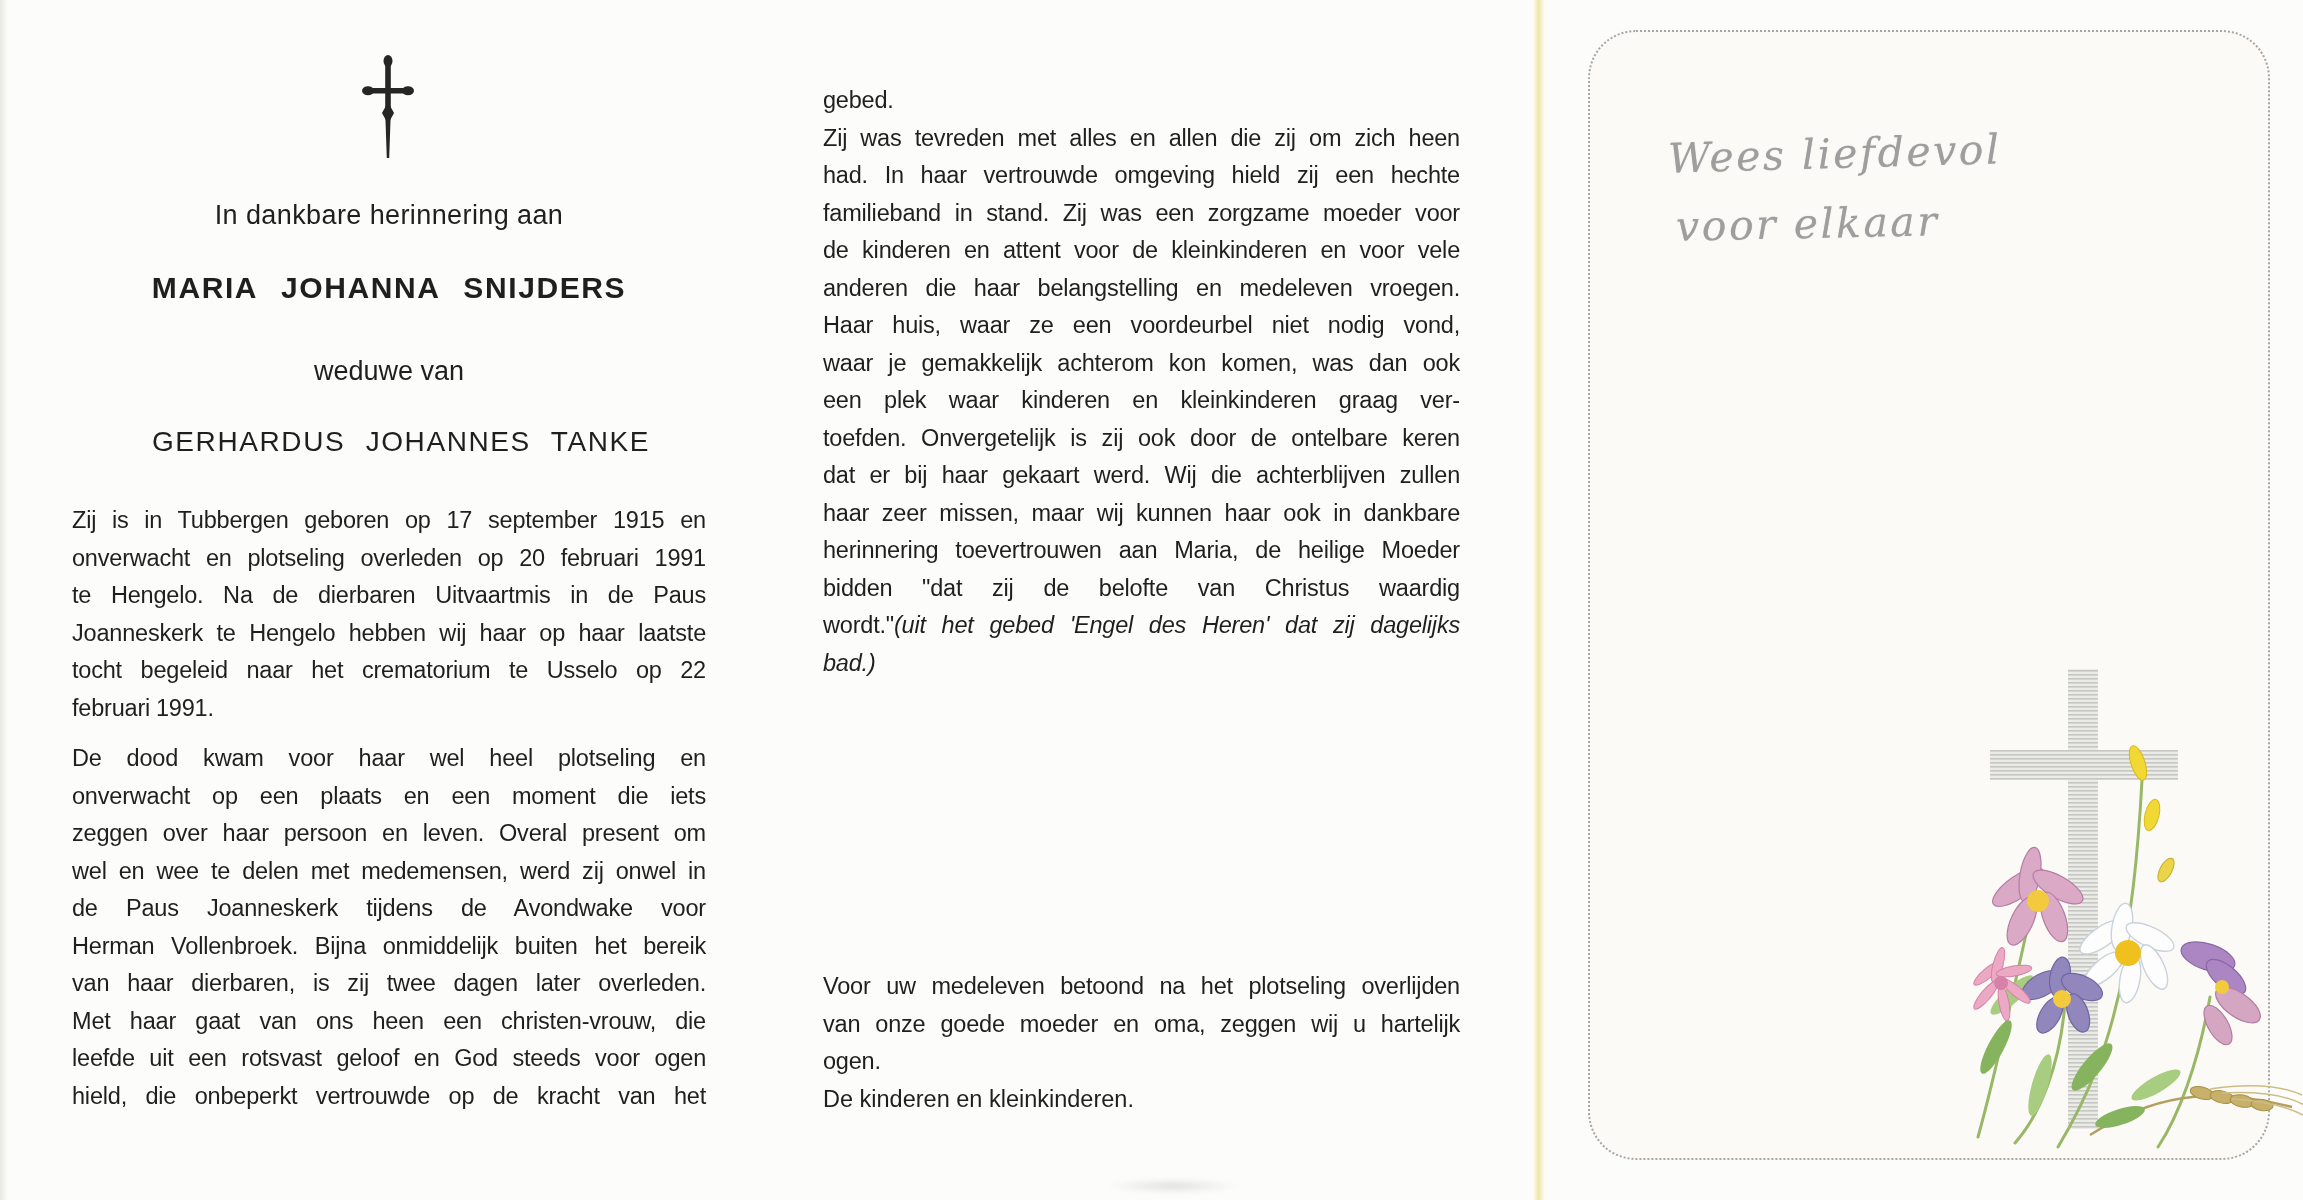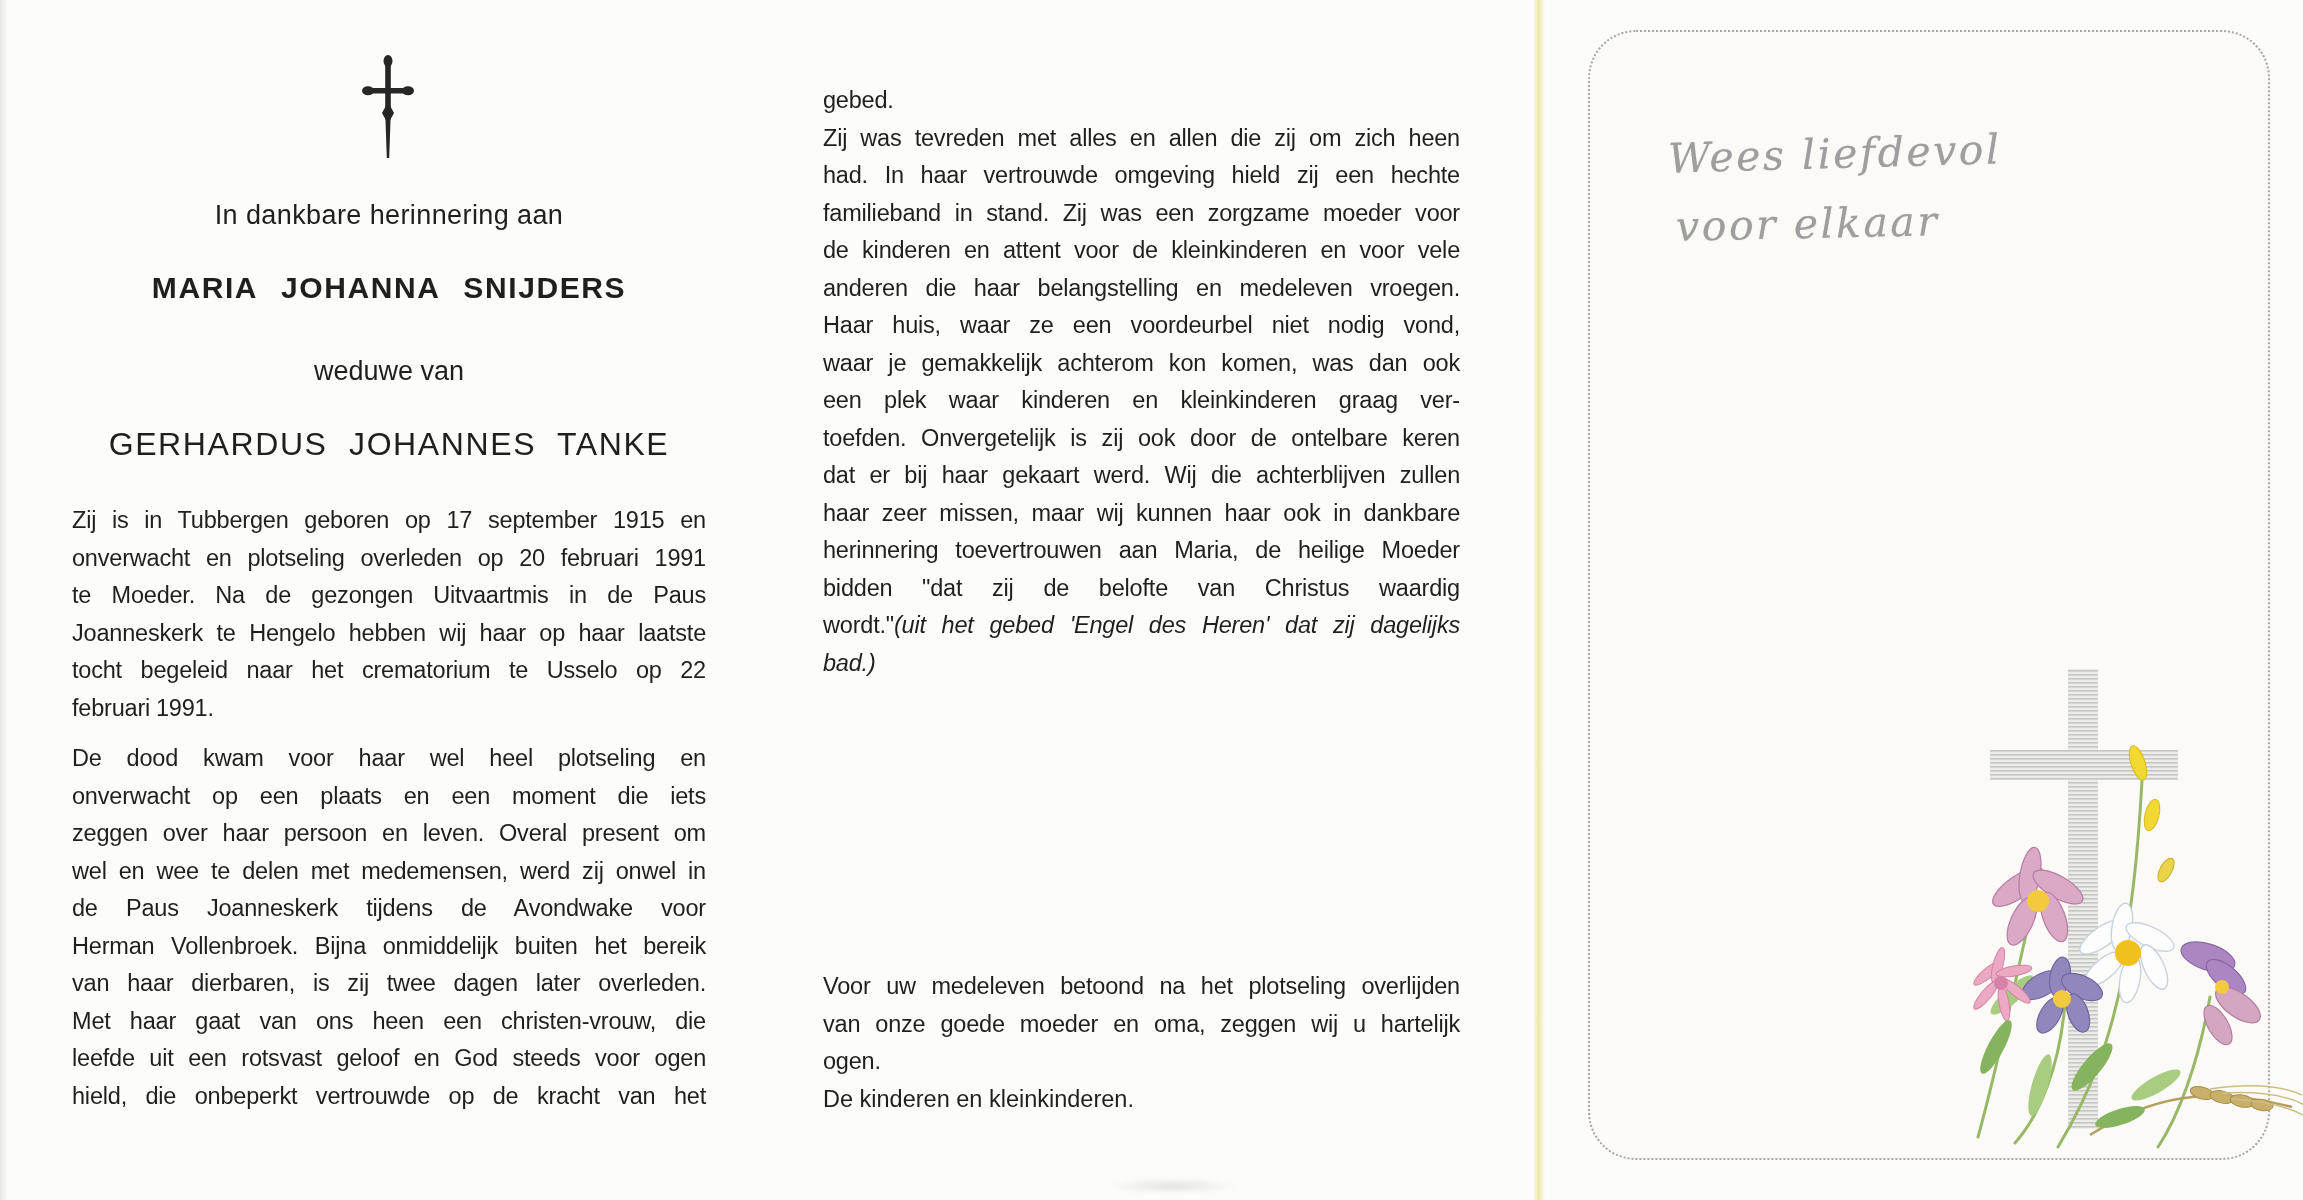--- a/index.html
+++ b/index.html
@@ -16,21 +16,21 @@
     background:linear-gradient(to right,#e7e7e3,rgba(231,231,227,0));}
   
   .abs{position:absolute;}
   .col{width:634px;}
   .centered{text-align:center;}
   .memorial-cross{left:357px;top:52px;width:62px;height:112px;}
   .intro{left:72px;top:200px;font-size:27px;letter-spacing:.4px;}
   .deceased{left:72px;top:271px;font-size:30px;font-weight:700;
     letter-spacing:1.6px;word-spacing:14px;}
   .relation{left:72px;top:356px;font-size:27px;}
-  .spouse{left:72px;top:426px;font-size:32px;letter-spacing:1.6px;word-spacing:11px;}
+  .spouse{left:84px;top:426px;font-size:28px;letter-spacing:1.6px;word-spacing:11px;}
   .para{font-size:23.5px;line-height:37.5px;letter-spacing:-0.2px;word-spacing:-0.5px;}
   .para .tline{text-align:justify;text-align-last:justify;}
   .para .tline.short{text-align-last:left;}
   .para .it{font-style:italic;}
   .p1{left:72px;top:502px;}
   .p2{left:72px;top:740px;}
   
   .colm{width:637px;}
   .pm{left:823px;top:82px;}
   .thanks{left:823px;top:968px;}
@@ -77,21 +77,21 @@
 
   <div class="abs col centered deceased">MARIA JOHANNA SNIJDERS</div>
 
   <div class="abs col centered relation">weduwe van</div>
 
   <div class="abs col centered spouse">GERHARDUS JOHANNES TANKE</div>
 
   <div class="abs col para p1">
       <div class="tline"><span>Zij is in Tubbergen geboren op 17 september 1915 en</span></div>
       <div class="tline"><span>onverwacht en plotseling overleden op 20 februari 1991</span></div>
-      <div class="tline"><span>te Moeder. Na de gezongen Uitvaartmis in de Paus</span></div>
+      <div class="tline"><span>te Hengelo. Na de dierbaren Uitvaartmis in de Paus</span></div>
       <div class="tline"><span>Joanneskerk te Hengelo hebben wij haar op haar laatste</span></div>
       <div class="tline"><span>tocht begeleid naar het crematorium te Usselo op 22</span></div>
       <div class="tline short"><span>februari 1991.</span></div>
     </div>
 
   <div class="abs col para p2">
       <div class="tline"><span>De dood kwam voor haar wel heel plotseling en</span></div>
       <div class="tline"><span>onverwacht op een plaats en een moment die iets</span></div>
       <div class="tline"><span>zeggen over haar persoon en leven. Overal present om</span></div>
       <div class="tline"><span>wel en wee te delen met medemensen, werd zij onwel in</span></div>

